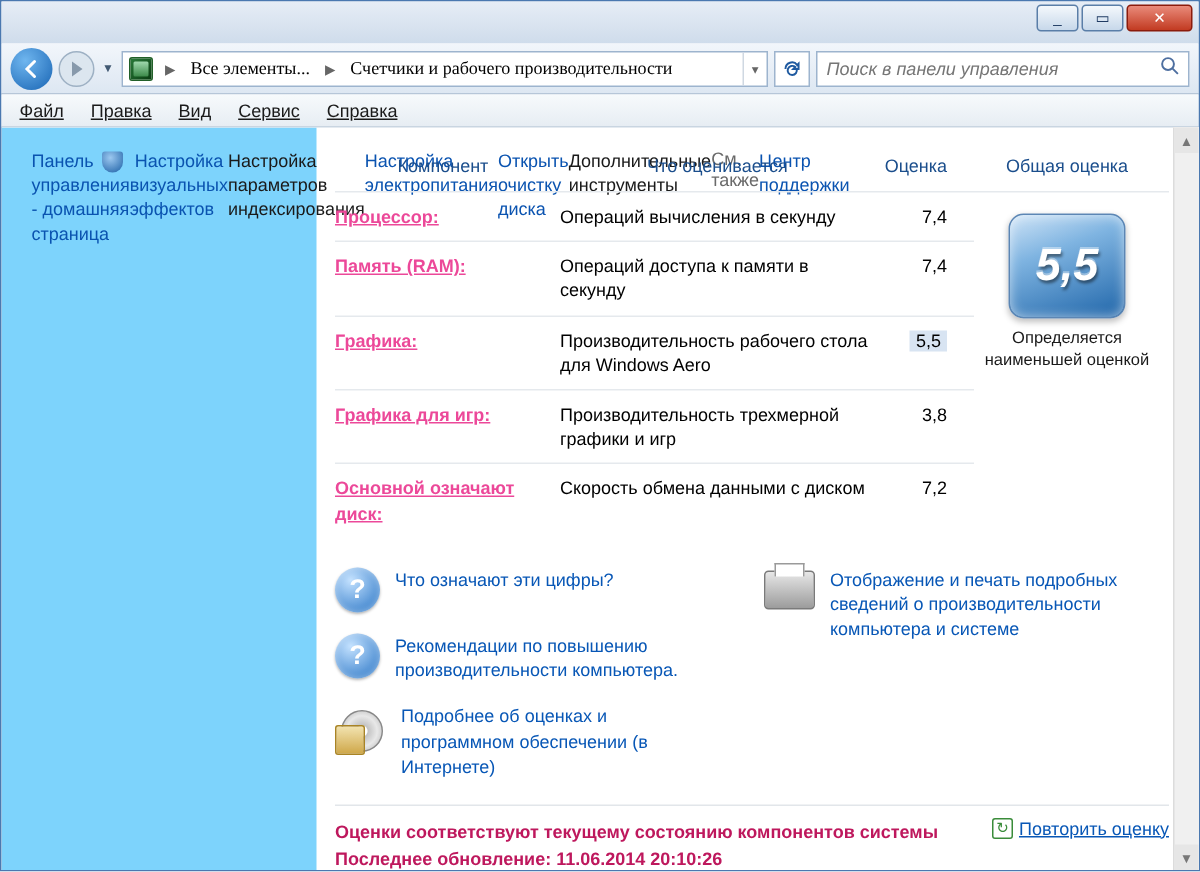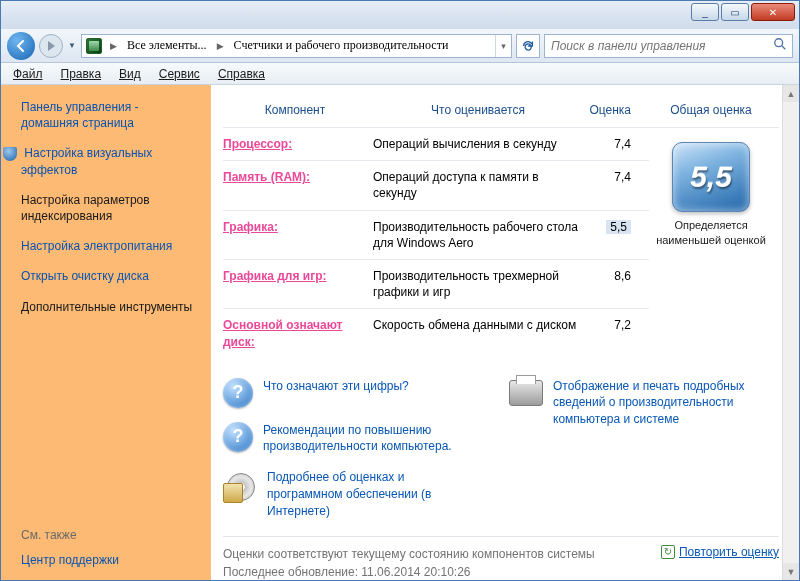--- a/index.html
+++ b/index.html
@@ -24,21 +24,21 @@
   .refresh { width:24px; height:24px; border:1px solid #9db4ce; background:#fff; display:flex; align-items:center; justify-content:center; color:#1f5aa0; font-size:13px;}
   .searchbox { flex:1; height:24px; border:1px solid #9db4ce; background:#fff; display:flex; align-items:center;}
   .searchbox input { border:none; flex:1; padding:0 6px; font-style:italic; color:#8a8a8a; font-size:12px; outline:none; font-family:inherit; background:transparent;}
   .searchbox .sicon { width:24px; text-align:center; color:#4e6fa0; font-size:13px;}
   
   .menubar { height:22px; background:linear-gradient(#f7fafc,#e7edf3); border-bottom:1px solid #c9d5e1; display:flex; align-items:center; padding:0 4px; gap:2px;}
   .menuitem { padding:2px 8px; color:#1a1a1a;}
   .menuitem .ul { text-decoration:underline; }
   
   .body { flex:1; display:flex; overflow:hidden; position:relative;}
-  .sidebar { width:210px; background:#fdba74; padding:14px 12px 8px 20px; display:flex; flex-direction:column; font-size:12px;}
+  .sidebar { width:210px; background:#7dd3fc; padding:14px 12px 8px 20px; display:flex; flex-direction:row; font-size:12px;}
   .sidelink { color:#0a53b0; margin-bottom:14px; line-height:1.35; cursor:pointer; }
   .sidelink.plain { color:#1a1a1a; }
   .sideicon { display:inline-block; width:14px; height:14px; vertical-align:middle; margin-right:4px; margin-left:-18px;}
   .shield { background:radial-gradient(circle at 40% 30%, #9cc8f0, #1b5fa5); border-radius:2px 2px 50% 50%;}
   .sidebar .spacer { flex:1;}
   .sidefoot-head { color:#6a6a6a; margin-bottom:10px;}
   
   .main { flex:1; position:relative; overflow:auto; padding:14px 20px 8px 12px;}
   .scrollbar { position:absolute; right:0; top:0; bottom:0; width:17px; background:#f0f0f0; border-left:1px solid #dcdcdc;}
   .scrollbar .sbbtn{height:17px;background:#e6e6e6;display:flex;align-items:center;justify-content:center;color:#777;font-size:9px;}
@@ -58,21 +58,21 @@
   .helpitem { display:flex; align-items:flex-start; gap:10px; max-width:260px;}
   .helpitem a { color:#0857b6; text-decoration:none; line-height:1.4;}
   .qicon { width:30px; height:30px; border-radius:50%; background:radial-gradient(circle at 35% 28%, #c4e2ff, #1f6ec2); display:flex; align-items:center; justify-content:center; color:#fff; font-size:18px; font-weight:700; flex-shrink:0; box-shadow:inset 0 0 4px rgba(255,255,255,.5),0 1px 2px rgba(0,0,0,.3);}
   .printicon { width:34px; height:26px; background:linear-gradient(#e7e7e7,#9c9c9c); border:1px solid #7a7a7a; border-radius:3px; flex-shrink:0; position:relative; margin-top:2px;}
   .printicon::before{content:"";position:absolute;top:-6px;left:6px;right:6px;height:8px;background:#fff;border:1px solid #9a9a9a;border-bottom:none;}
   .cdicon { width:34px; height:34px; flex-shrink:0; position:relative;}
   .cdicon::before{content:"";position:absolute;top:4px;left:4px;width:26px;height:26px;border-radius:50%;background:radial-gradient(circle,#fff 18%,#c3c3c3 22%,#e8e8e8 55%,#aeaeae 100%);border:1px solid #888;}
   .cdicon::after{content:"";position:absolute;bottom:0;left:0;width:18px;height:18px;background:linear-gradient(#f2e3b0,#cfa84a);border:1px solid #a98424;border-radius:2px;}
   
   .footer { border-top:1px solid #e2e6ea; margin-top:16px; padding-top:8px; display:flex; justify-content:space-between; align-items:flex-start; font-size:12px;}
-  .footer .l { color:#737373; line-height:1.5;}
+  .footer .l { color:#be185d; line-height:1.5;font-weight:bold;}
   .repeat { display:flex; align-items:center; gap:4px; color:#0857b6;}
   .repeat .ricon { width:14px;height:14px;border:1px solid #3a8c3a;border-radius:2px;display:flex;align-items:center;justify-content:center;color:#3a8c3a;font-size:10px;}
   .repeat a{color:#0857b6;}
 </style>
 </head>
 <body>
 
 <div class="window">
 
   <div class="titlebar">
@@ -171,21 +171,21 @@
           <td class="score">7,4</td>
         </tr>
         <tr>
           <td class="label">Графика:</td>
           <td>Производительность рабочего стола для Windows Aero</td>
           <td class="score"><span class="hl">5,5</span></td>
         </tr>
         <tr>
           <td class="label">Графика для игр:</td>
           <td>Производительность трехмерной графики и игр</td>
-          <td class="score">8,6</td>
+          <td class="score">3,8</td>
         </tr>
         <tr>
           <td class="label">Основной означают диск:</td>
           <td>Скорость обмена данными с диском</td>
           <td class="score">7,2</td>
         </tr>
       </tbody>
         </table>
 
       <div class="helpblock">

